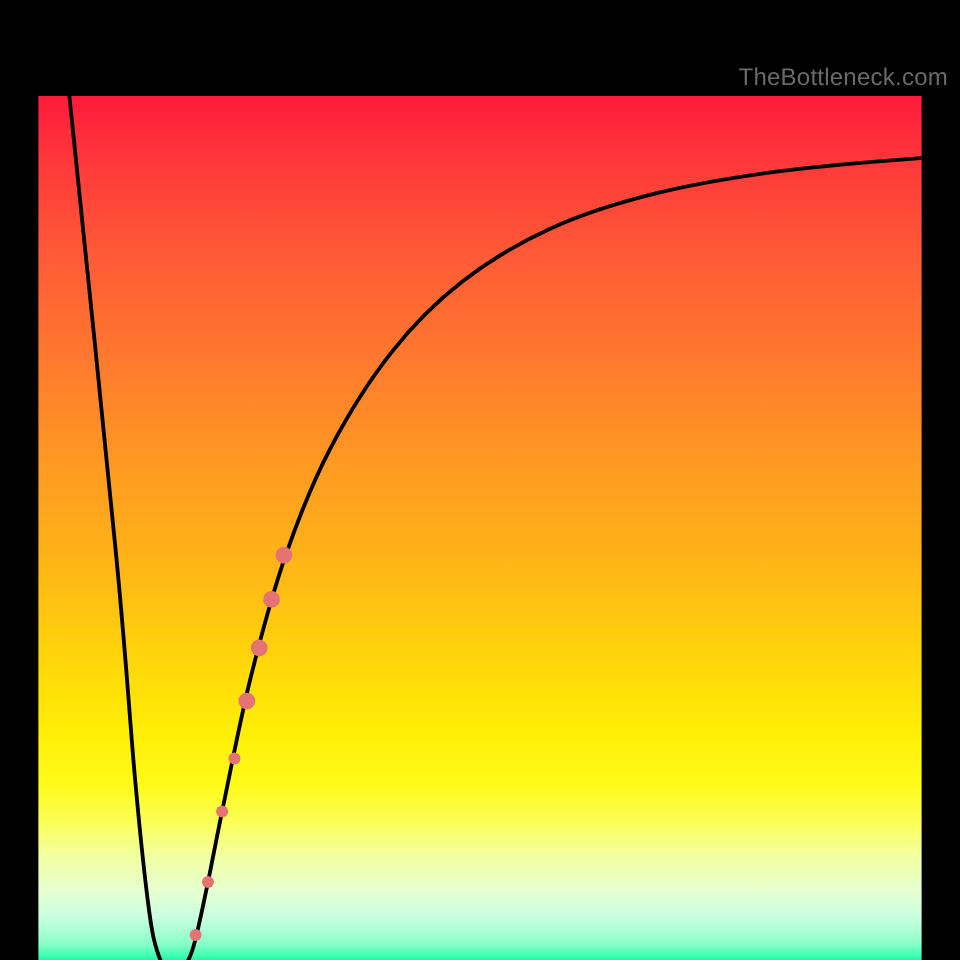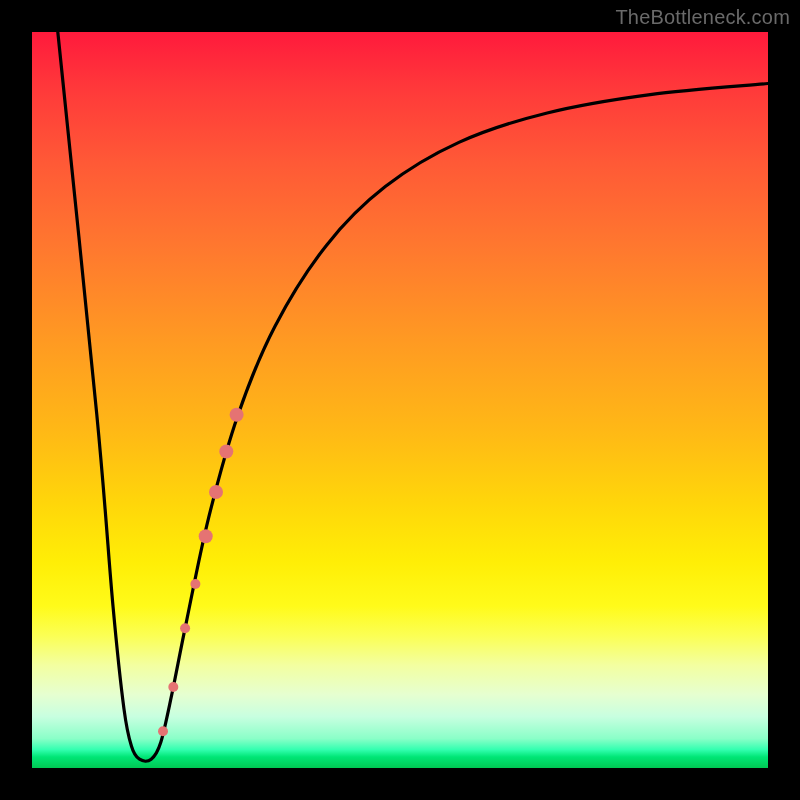--- a/index.html
+++ b/index.html
@@ -9,20 +9,21 @@
     height: 800px;
     overflow: hidden;
     background: #000;
     font-family: Arial, Helvetica, sans-serif;
   }
   .frame {
     position: relative;
     width: 800px;
     height: 676px;
     background: #000;
+    margin-top: 48px;
   }
   .plot-area {
     position: absolute;
     left: 32px;
     top: 32px;
     width: 736px;
     height: 736px;
     
     background: linear-gradient(
       to bottom,

